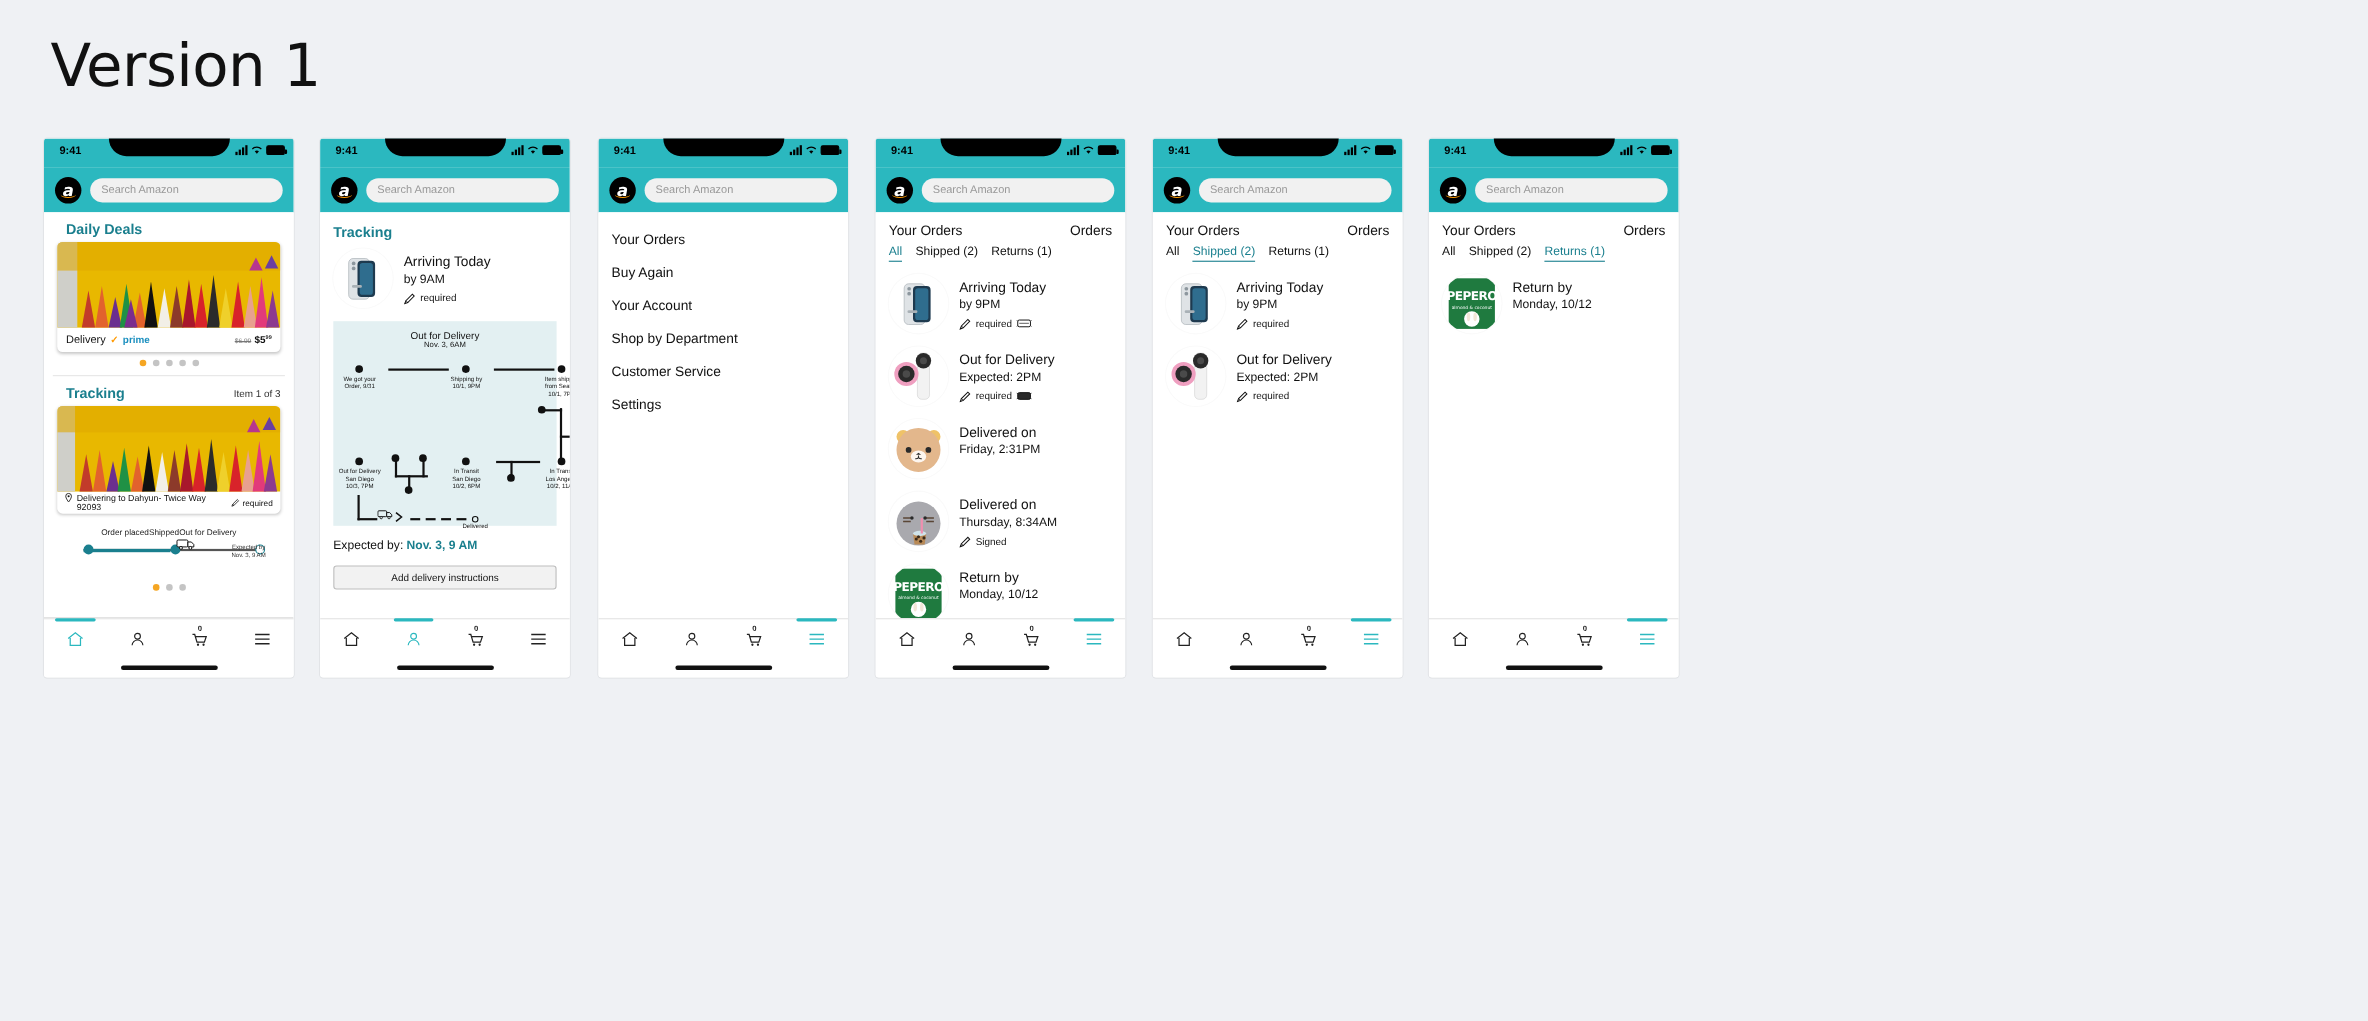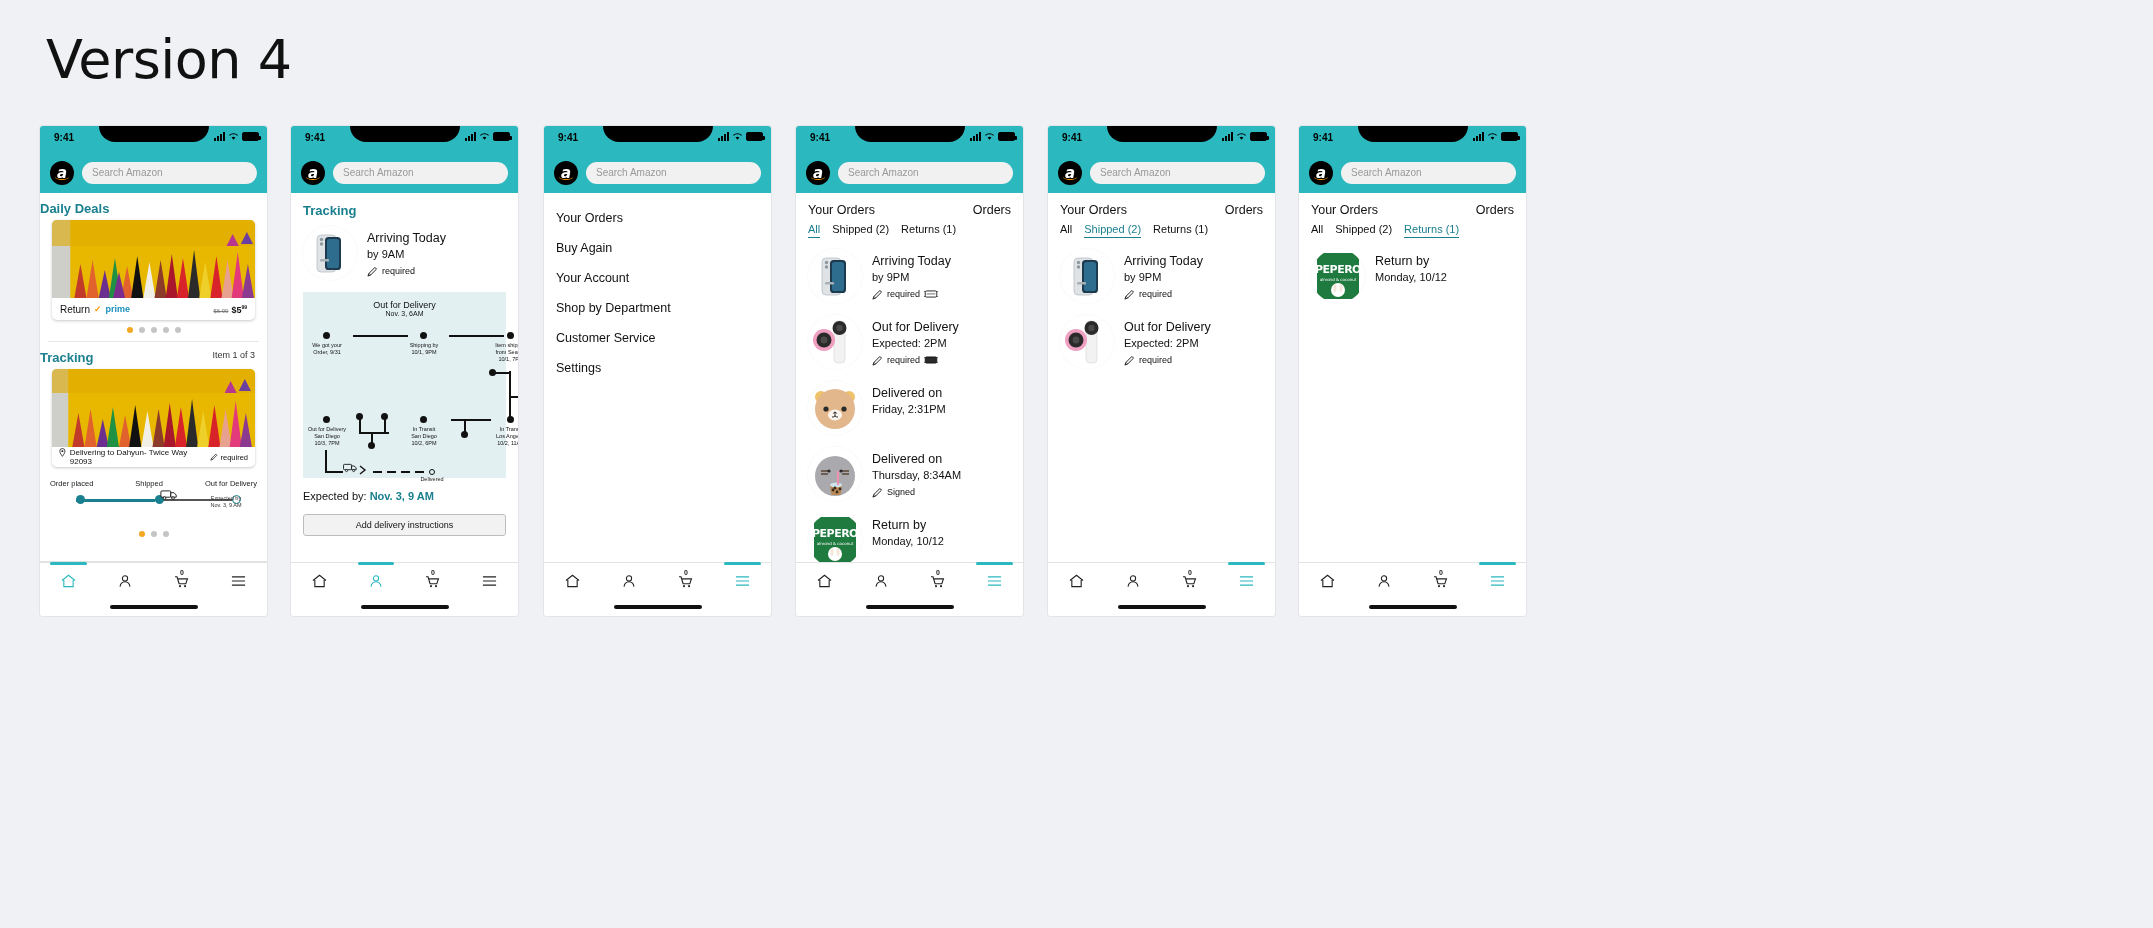--- a/index.html
+++ b/index.html
@@ -142,22 +142,22 @@
     display:flex; align-items:center; justify-content:center;
     flex: 0 0 auto;
   }
   .home-ind span {
     width: 88px; height: 4px; background: #111; border-radius: 2px;
     display:block;
   }
 
   
   .sec-head {
-    display:flex; align-items:flex-start; justify-content:space-between;
-    padding: 8px 12px 4px 0;
+    display:flex; align-items:center; justify-content:space-between;
+    padding: 8px 12px 4px 20px;
   }
   .sec-title { font-size: 13px; color: #1a7f8e; font-weight: 600; }
   .sec-sub { font-size: 9px; color: #333; }
 
   
   .card {
     margin: 0 12px;
     border-radius: 5px;
     background: #fff;
     box-shadow: 0 1px 3px rgba(0,0,0,0.22);
@@ -191,21 +191,21 @@
     justify-content: space-between;
   }
   .pinwrap { display:flex; align-items:flex-start; gap:4px; }
   .reqwrap { display:flex; align-items:center; gap:2px; font-size:7.5px; }
 
   
   .prog {
     margin: 12px 10px 0 10px;
     position: relative;
   }
-  .prog-labels { display:flex; justify-content:space-between; font-size:7.5px; color:#222; }
+  .prog-labels { display:flex; justify-content:center; font-size:7.5px; color:#222; }
   .prog-track {
     position: relative; height: 10px; margin-top: 7px;
   }
   .prog-line {
     position:absolute; left:26px; right:22px; top:4px;
     height:1.5px; background:#555;
   }
   .prog-fill {
     position:absolute; left:26px; width:79px; top:4px;
     height:2.5px; background:#1a7f8e;
@@ -283,21 +283,21 @@
   .tabs { display:flex; gap:12px; padding: 4px 12px 6px 12px; }
   .tab { font-size: 11px; color:#111; padding-bottom:2px; }
   .tab.active { color:#1a7f8e; border-bottom: 1.5px solid #1a7f8e; }
 
   .olist { }
   .orow { display:flex; gap:10px; padding: 5px 12px 7px 12px; align-items:flex-start; }
 </style>
 </head>
 <body>
 
-<div id="page-title">Version 4</div>
+<div id="page-title">Version 1</div>
 
 <div class="phone p1">
   <div class="statusbar">
     <div class="sb-time">9:41</div>
     <div class="notch"></div>
     <div class="sb-right">
       <span class="bars">
           <i></i>
           <i></i>
           <i></i>
@@ -340,21 +340,21 @@
           <polygon points="167,78 173,40 179,78" fill="#e8a08f"></polygon>
           <polygon points="177,78 183,32 189,78" fill="#e23a7a"></polygon>
           <polygon points="187,78 193,44 199,78" fill="#8c3a8f"></polygon>
           <polygon points="60,78 66,52 72,78" fill="#7b2d8e"></polygon>
           <polygon points="172,26 178,14 184,26" fill="#b7368f"></polygon>
           <polygon points="186,24 192,12 198,24" fill="#6a3fa0"></polygon>
         </g>
       </svg>
       <div class="card-cap">
         <span class="cap-left">
-          <span>Return</span>
+          <span>Delivery</span>
           <span class="prime-check">✓</span>
           <span class="prime">prime</span>
         </span>
         <span class="price-wrap">
           <span class="price-old">$6.99</span>
           <span class="price-new"><span>$5</span><sup>99</sup></span>
         </span>
       </div>
     </div>
     <div class="dots">

